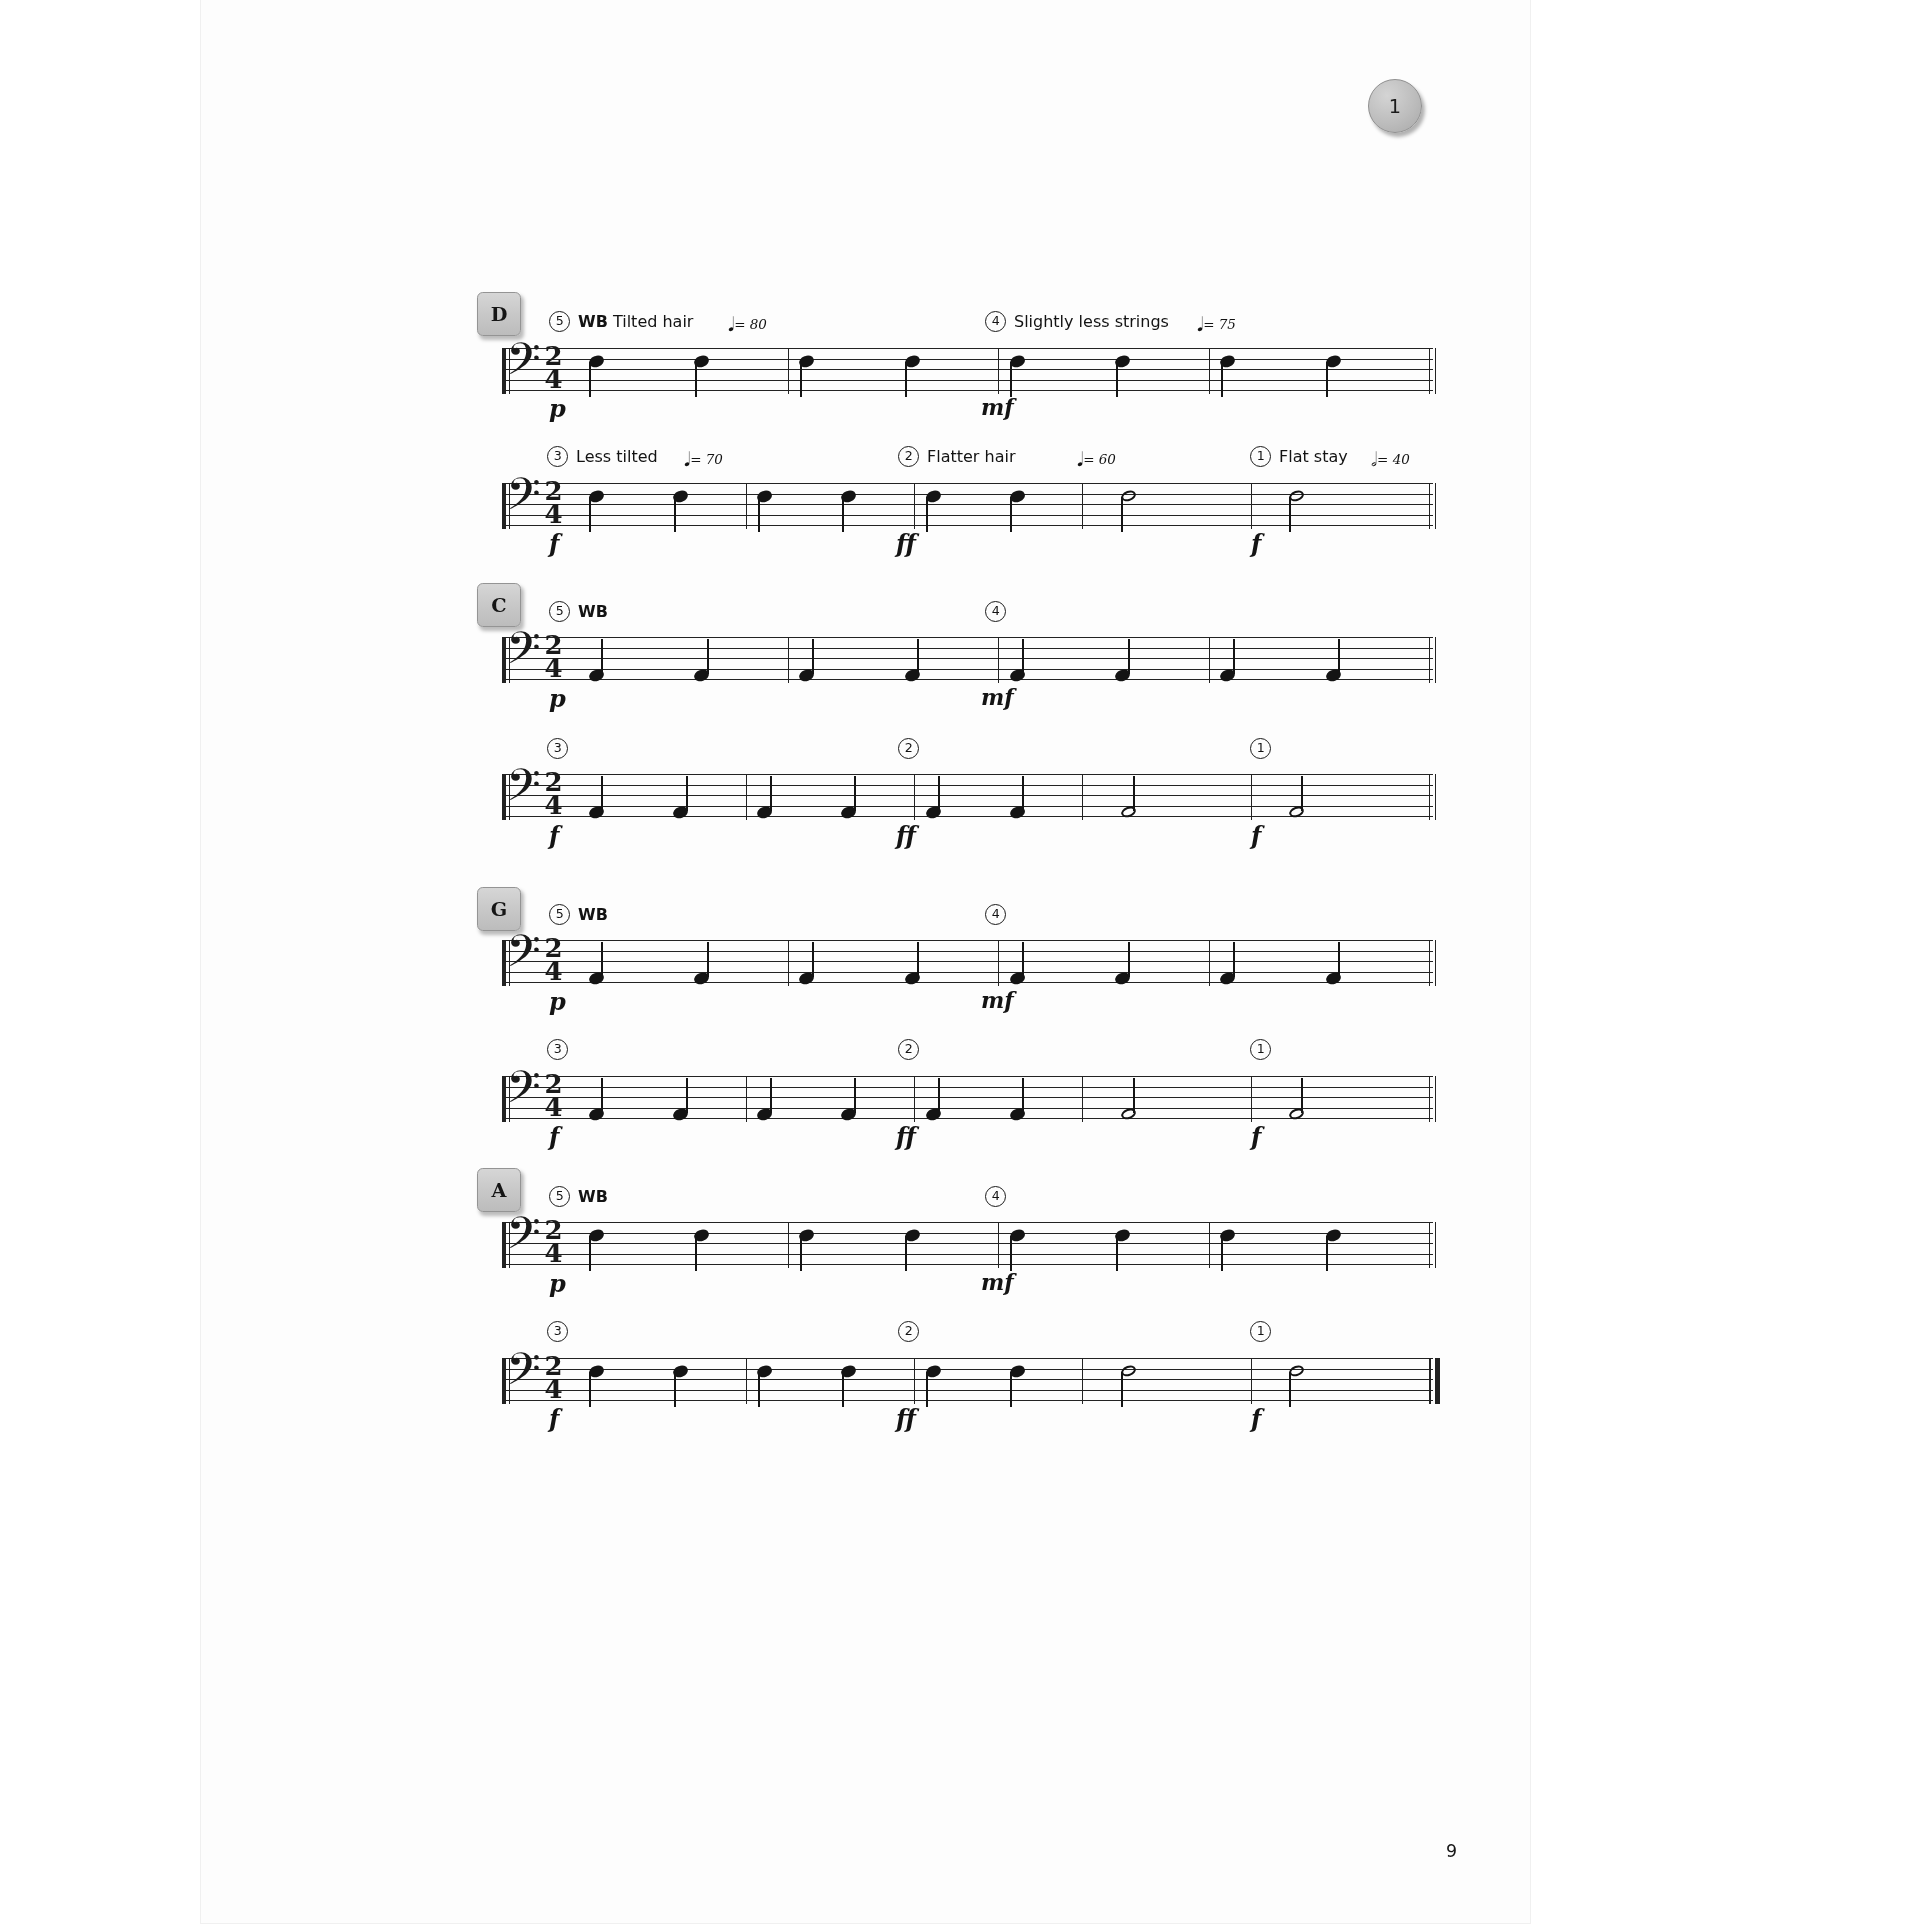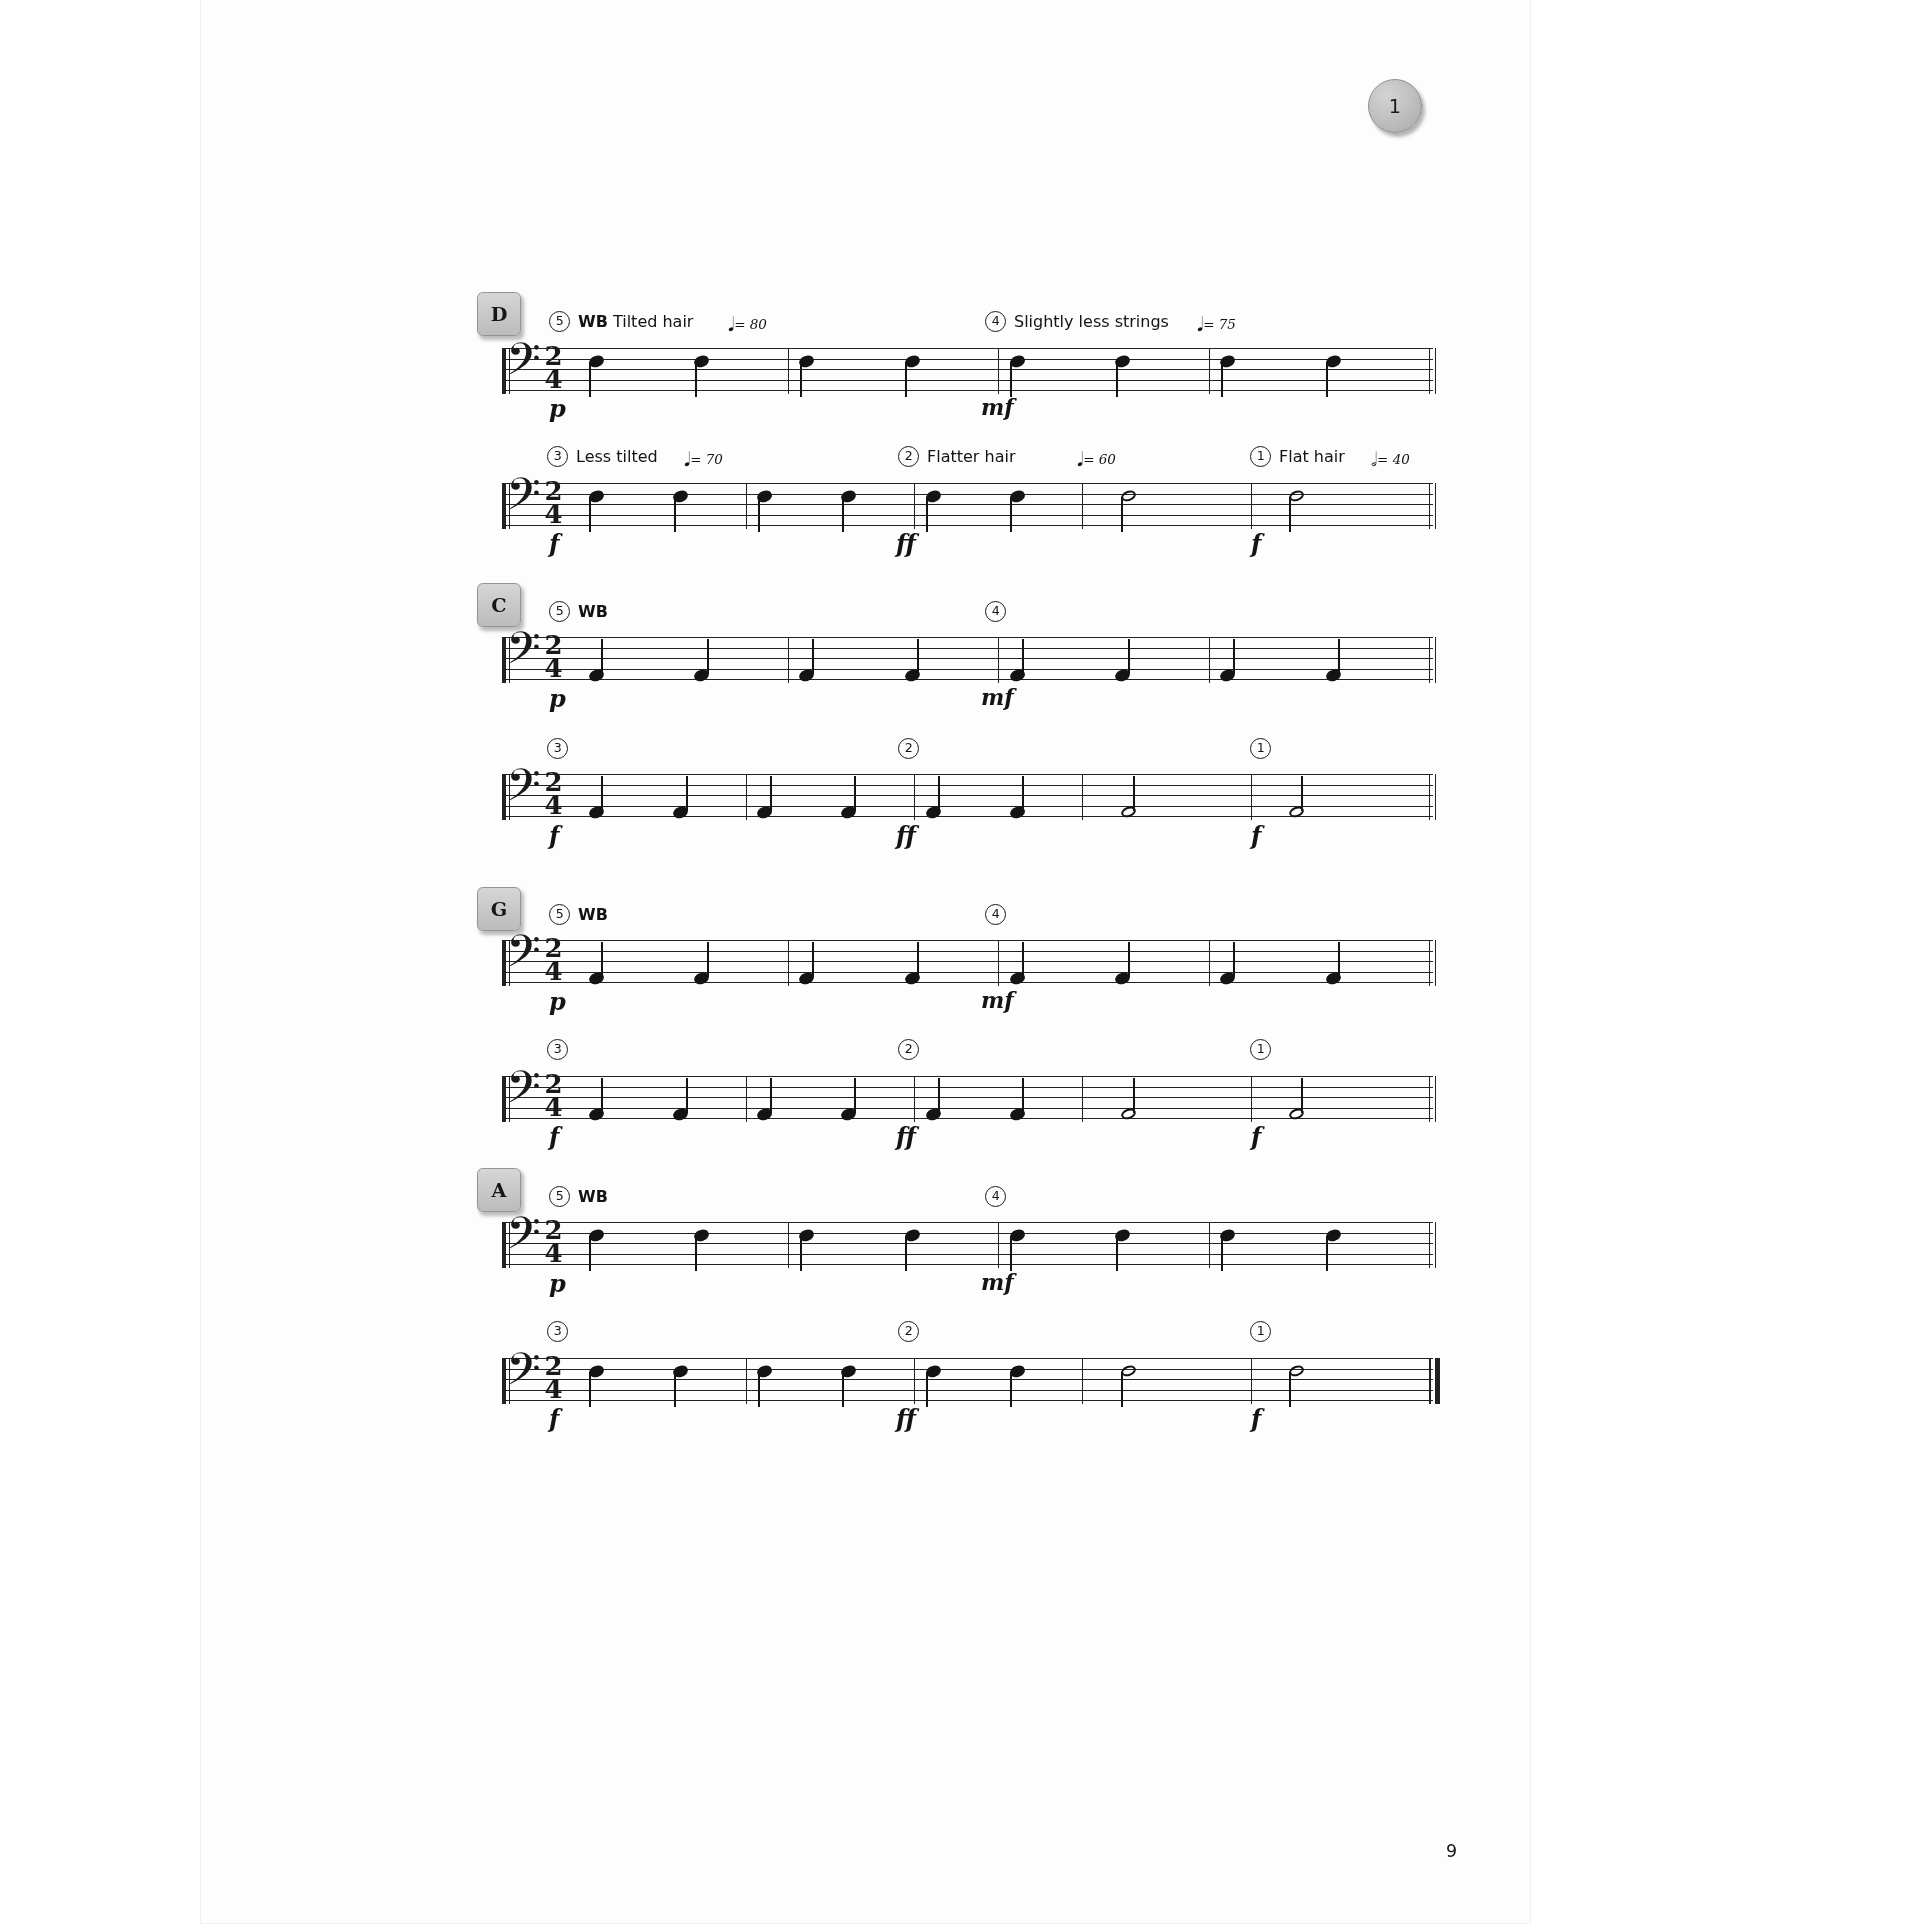--- a/index.html
+++ b/index.html
@@ -301,21 +301,21 @@
       </div>
       <div class="dyn p" style="left: 348px; top: 394px;">p</div>
       <div class="dyn mf" style="left: 780px; top: 394px;">mf</div>
       <div class="circnum" style="left: 346px; top: 446px;">3</div>
       <div class="lbl" style="left: 375px; top: 447px;">Less tilted</div>
       <div class="tempo" style="left: 483px; top: 448px;"><span class="nglyph">𝅘𝅥</span>= 70</div>
       <div class="circnum" style="left: 697px; top: 446px;">2</div>
       <div class="lbl" style="left: 726px; top: 447px;">Flatter hair</div>
       <div class="tempo" style="left: 843px; top: 448px; margin-left: 33px;"><span class="nglyph">𝅘𝅥</span>= 60</div>
       <div class="circnum" style="left: 1049px; top: 446px;">1</div>
-      <div class="lbl" style="left: 1078px; top: 447px;">Flat hair</div>
+      <div class="lbl" style="left: 1078px; top: 447px;">Flat stay</div>
       <div class="tempo" style="left: 1170px; top: 448px;"><span class="nglyph">𝅗𝅥</span>= 40</div>
       <div class="system" style="top: 483px;">
         <div class="staff-lines">
           <div class="ln" style="top: 0px;"></div>
           <div class="ln" style="top: 10.6px;"></div>
           <div class="ln" style="top: 21px;"></div>
           <div class="ln" style="top: 32px;"></div>
           <div class="ln" style="top: 42px;"></div>
         </div>
         <div class="barline thick" style="left: 0px;"></div>

